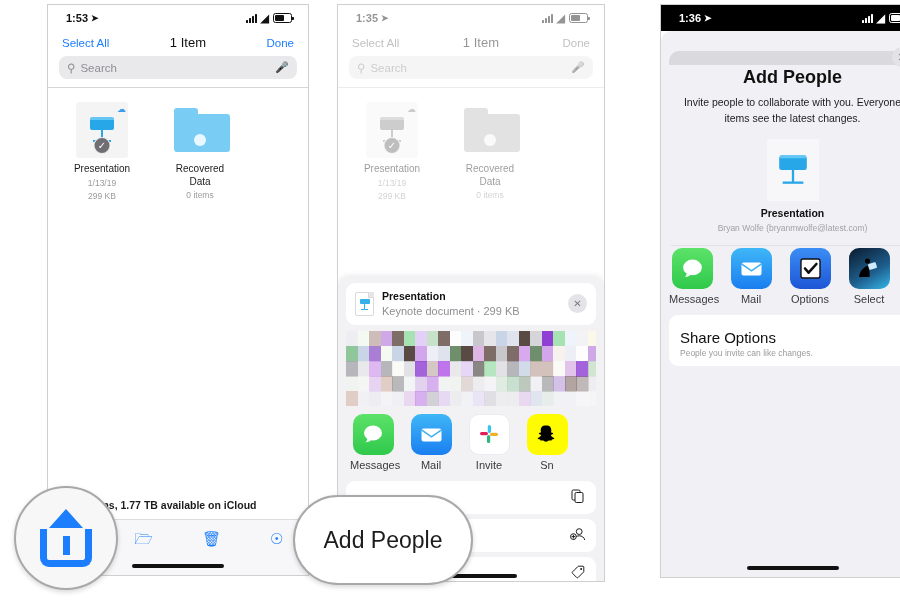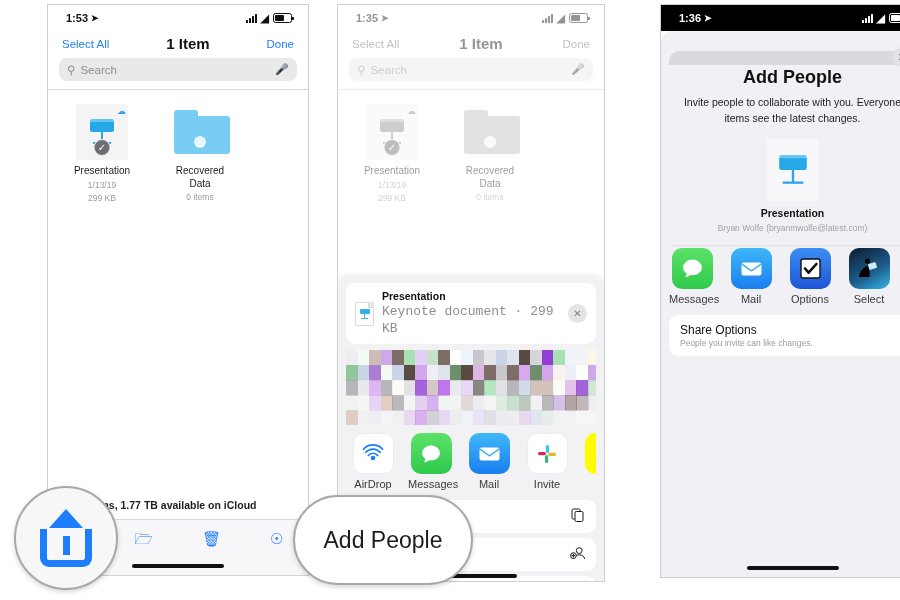--- a/index.html
+++ b/index.html
@@ -49,21 +49,21 @@
     width:1.6px; height:3.4px; background:currentColor; border-radius:0 1px 1px 0;
   }
   .batt i { display:block; height:100%; width:62%; background: currentColor; border-radius:1px; }
 
   
   .navbar {
     display: flex; align-items: center; justify-content: space-between;
     padding: 4px 14px 6px; font-size: 11.5px;
   }
   .nav-btn { color: #1d7efd; }
-  .nav-title { font-weight: bold; color: #111; font-size: 15px; }
+  .nav-title { font-weight: normal; color: #111; font-size: 13px; }
 
   .searchwrap { padding: 0 11px 8px; }
   .searchbar {
     background: #e9e9eb; border-radius: 8px; height: 23px;
     display: flex; align-items: center; padding: 0 8px;
     color: #8e8e93; font-size: 11.5px; gap: 5px;
   }
   .searchbar .mic { margin-left: auto; font-size: 11px; }
   .hairline { height: 1px; background: #d6d6d8; }
 
@@ -140,21 +140,21 @@
   }
   .doc-chip .fold {
     position:absolute; right:0; top:0; width:6px; height:6px;
     background:#e6e6ea; border-left:1px solid #d9d9de; border-bottom:1px solid #d9d9de;
   }
   .doc-chip .mini { position:absolute; left:4.5px; top:7px; width:10px; height:11px; }
   .doc-chip .mini .b { position:absolute; left:0; top:0; width:10px; height:5px; background:#37b0ea; border-radius:1px; }
   .doc-chip .mini .s { position:absolute; left:4.6px; top:5px; width:1px; height:5px; background:#37b0ea; }
   .doc-chip .mini .f { position:absolute; left:1.5px; top:9.6px; width:7px; height:1px; background:#37b0ea; }
   .sheet-title { font-size: 10.5px; font-weight: bold; color: #111; line-height: 1.3; }
-  .sheet-sub { font-size: 13px; color: #8e8e93; line-height: 1.3; font-family: Liberation Mono, monospace; }
+  .sheet-sub { font-size: 11px; color: #8e8e93; line-height: 1.3; }
   .sheet-close {
     margin-left: auto; width: 19px; height: 19px; border-radius: 50%;
     background: #e4e4e8; color: #7a7a80; font-size: 10px;
     display: flex; align-items: center; justify-content: center; flex: none;
   }
 
   
   .pixelrow { height: 75px; width: 100%; position: relative; overflow: hidden; }
   .pixelrow .px { position: absolute; }
 
@@ -198,21 +198,21 @@
     display: flex; align-items: center; justify-content: center;
   }
   .ap-docname { font-size: 10.5px; font-weight: bold; color: #111; margin-top: 6px; }
   .ap-docowner { font-size: 8.5px; color: #a0a0a6; margin-top: 4px; }
   .ap-divider { height: 1px; background: #e0e0e5; margin: 12px 10px 0; }
   .ap-choose { text-align: center; font-size: 11px; color: #1c1c1e; padding: 11px 0 4px; }
   .ap-optionrow {
     background: #fff; border-radius: 9px; margin: 10px 8px 0;
     padding: 7px 11px; display: flex; align-items: center;
   }
-  .ap-optlabel { font-size: 12px; color: #111; line-height: 1.35; }
+  .ap-optlabel { font-size: 15px; color: #111; line-height: 1.35; margin-top: 6px; }
   .ap-optsub { font-size: 8.5px; color: #9b9b9f; line-height: 1.35; }
   .ap-chev { margin-left: auto; color: #bdbdc2; font-size: 13px; }
 
   
   .callout-circle {
     position: absolute; left: 14px; top: 486px; width: 104px; height: 104px;
     border-radius: 50%; background: #f7f7f7; border: 2px solid #a8a8a8;
     box-shadow: 0 2px 5px rgba(0,0,0,.16);
     display: flex; align-items: center; justify-content: center; z-index: 40;
   }
@@ -510,31 +510,20 @@
           <span class="px" style="left:184.34782608695653px;top:60px;width:12.121739130434783px;height:15.6px;background:#c9d4e6;opacity:0.42"></span>
           <span class="px" style="left:195.8695652173913px;top:60px;width:12.121739130434783px;height:15.6px;background:#d8e6d6;opacity:0.42"></span>
           <span class="px" style="left:207.3913043478261px;top:60px;width:12.121739130434783px;height:15.6px;background:#eef4f9;opacity:0.42"></span>
           <span class="px" style="left:218.91304347826087px;top:60px;width:12.121739130434783px;height:15.6px;background:#f3f3f5;opacity:0.42"></span>
           <span class="px" style="left:230.43478260869566px;top:60px;width:12.121739130434783px;height:15.6px;background:#fdfdfd;opacity:0.42"></span>
           <span class="px" style="left:241.95652173913044px;top:60px;width:12.121739130434783px;height:15.6px;background:#fbfbf6;opacity:0.42"></span>
         </div>
 
       <div class="approw">
         <div class="appcell">
-          <div class="appicon" style="background:#fff;border:1px solid #ececf0">
-            <svg width="26" height="26" viewBox="0 0 26 26" aria-hidden="true">
-              <circle cx="13" cy="17" r="2.3" fill="#1d7efd"></circle>
-              <path d="M8.3 14.5a6 6 0 0 1 9.4 0" stroke="#1d7efd" stroke-width="1.7" fill="none" stroke-linecap="round"></path>
-              <path d="M5.8 11.3a9.6 9.6 0 0 1 14.4 0" stroke="#1d7efd" stroke-width="1.7" fill="none" stroke-linecap="round"></path>
-              <path d="M3.5 8.1a13 13 0 0 1 19 0" stroke="#1d7efd" stroke-width="1.7" fill="none" stroke-linecap="round"></path>
-            </svg>
-          </div>
-          <div class="applabel">AirDrop</div>
-        </div>
-        <div class="appcell">
           <div class="appicon" style="background:linear-gradient(#5ce268,#2fc94c)">
             <svg width="26" height="26" viewBox="0 0 26 26" aria-hidden="true">
               <ellipse cx="13" cy="12" rx="9" ry="7.6" fill="#fff"></ellipse>
               <path d="M7.5 17.6c-.4 2.6-1.8 3.6-1.8 3.6 2.6.1 4.4-1.2 5.2-2z" fill="#fff"></path>
             </svg>
           </div>
           <div class="applabel">Messages</div>
         </div>
         <div class="appcell">
           <div class="appicon" style="background:linear-gradient(#3fb7f7,#1a7ef0)">

